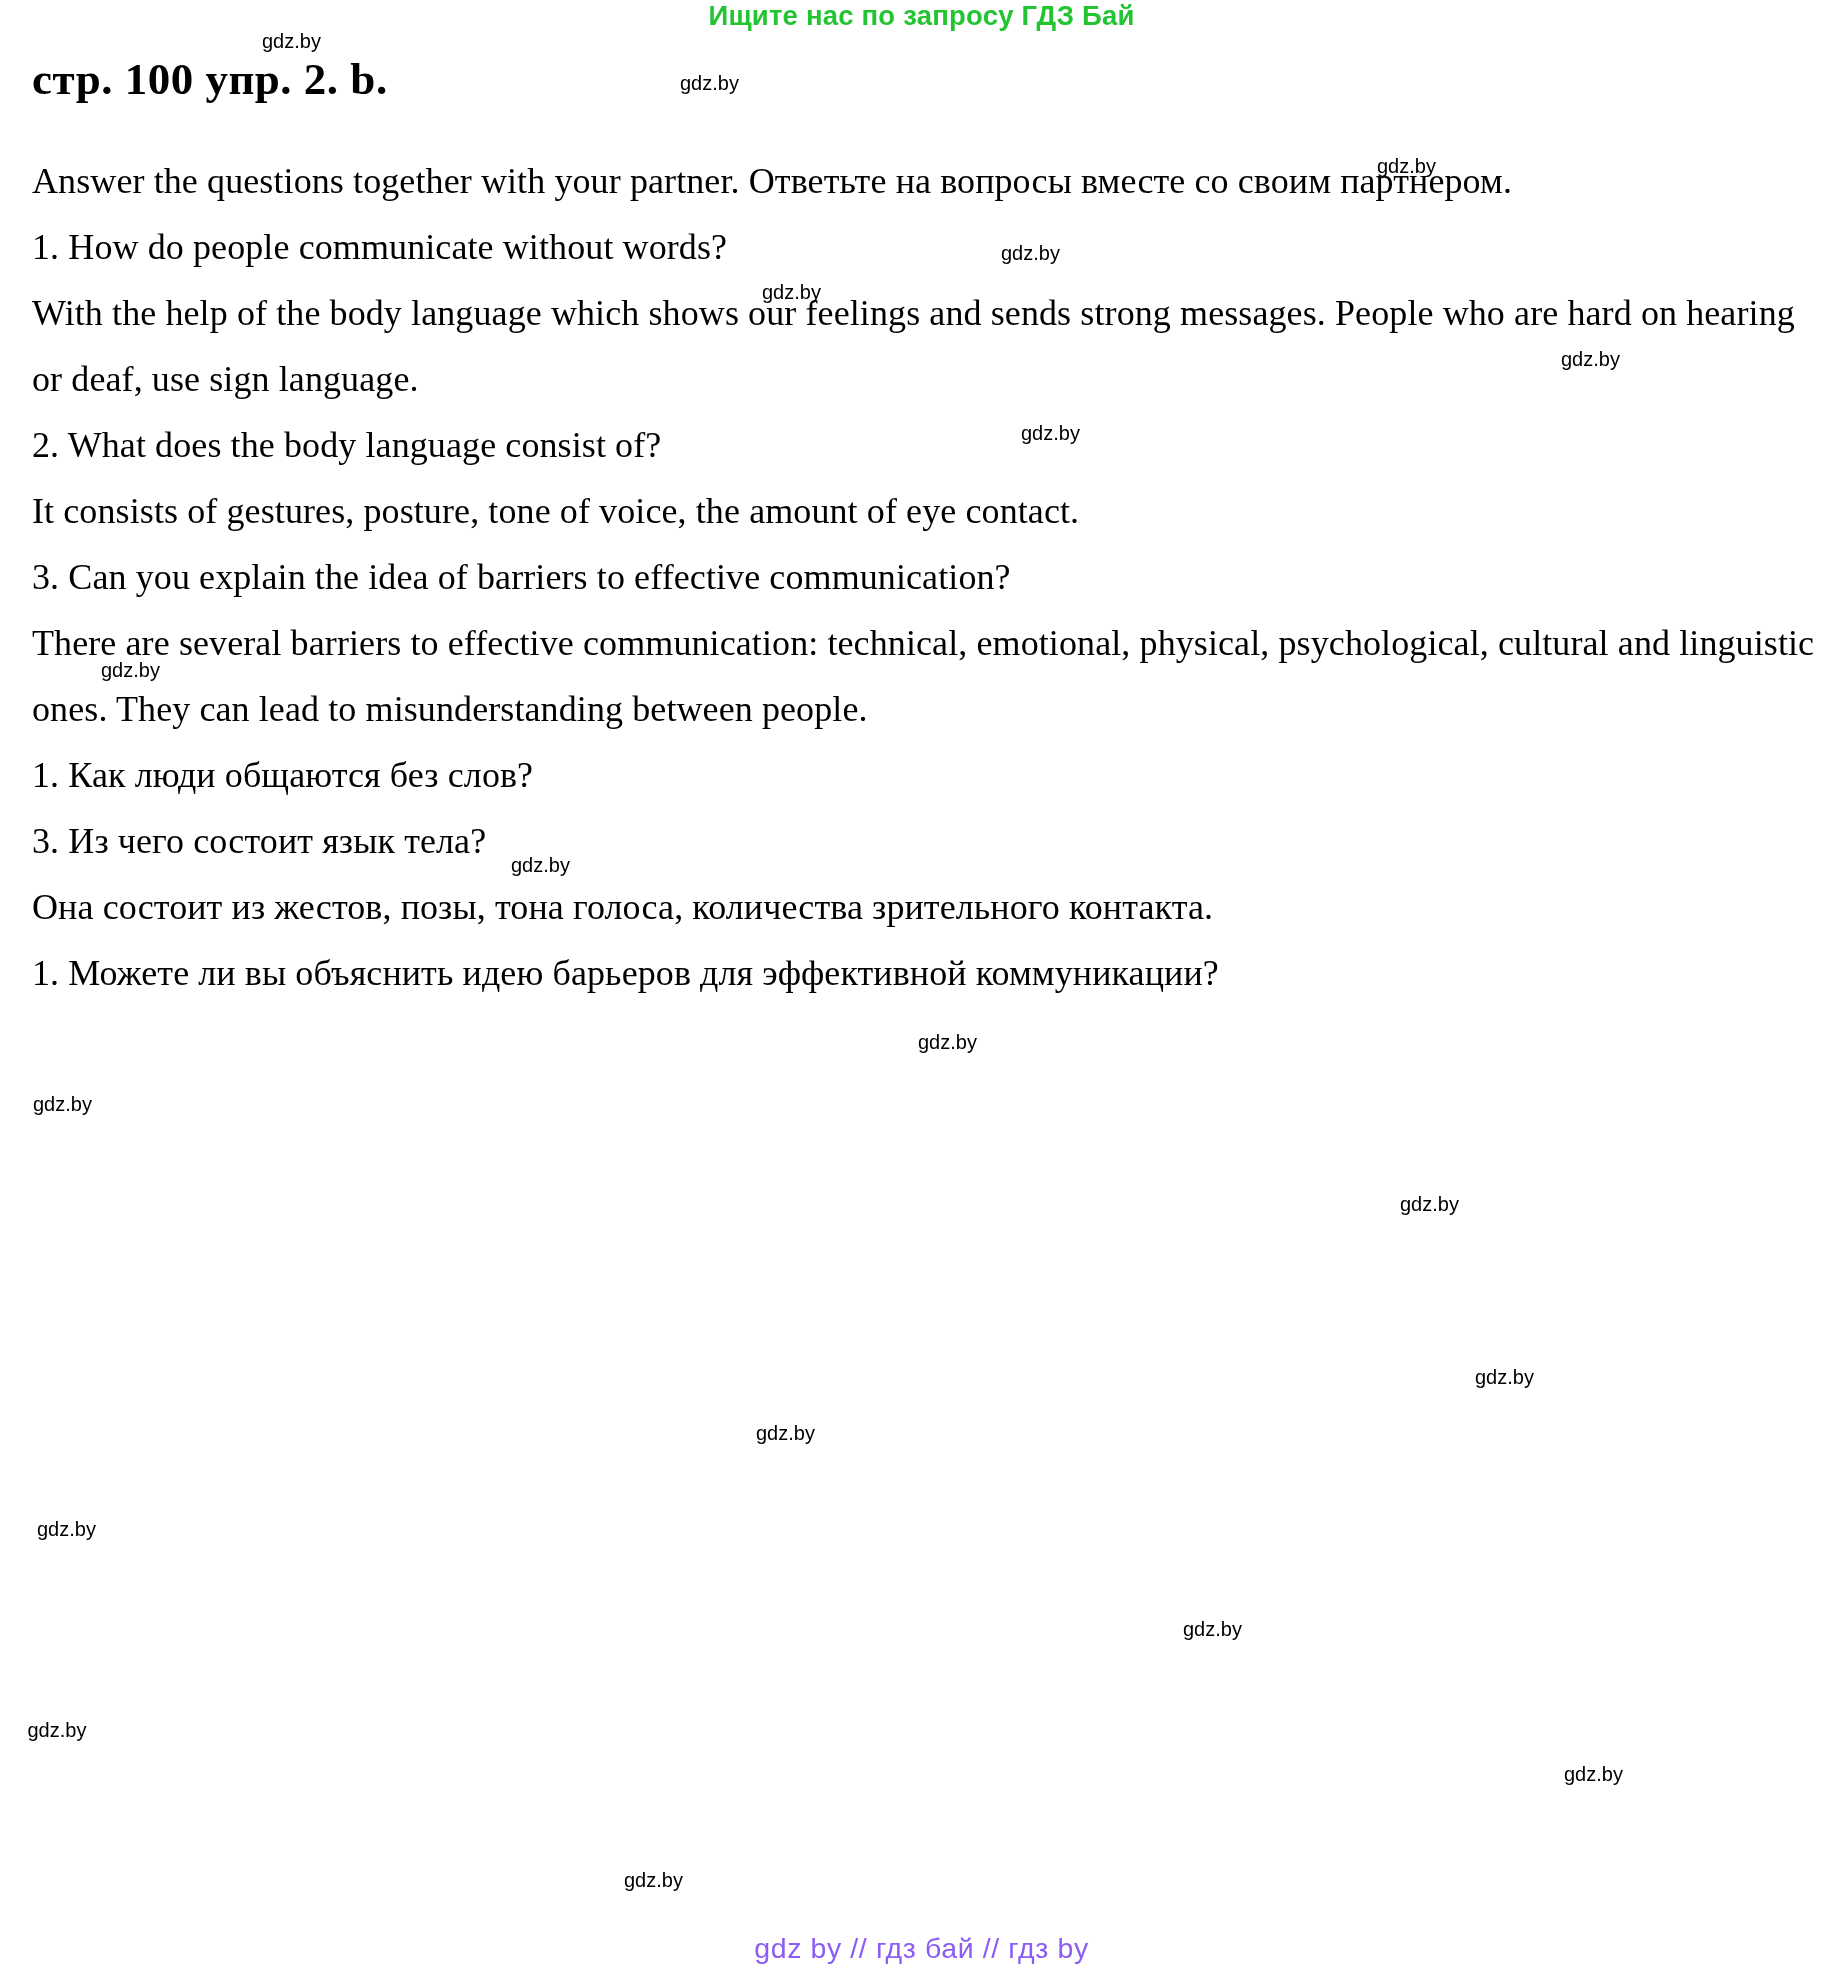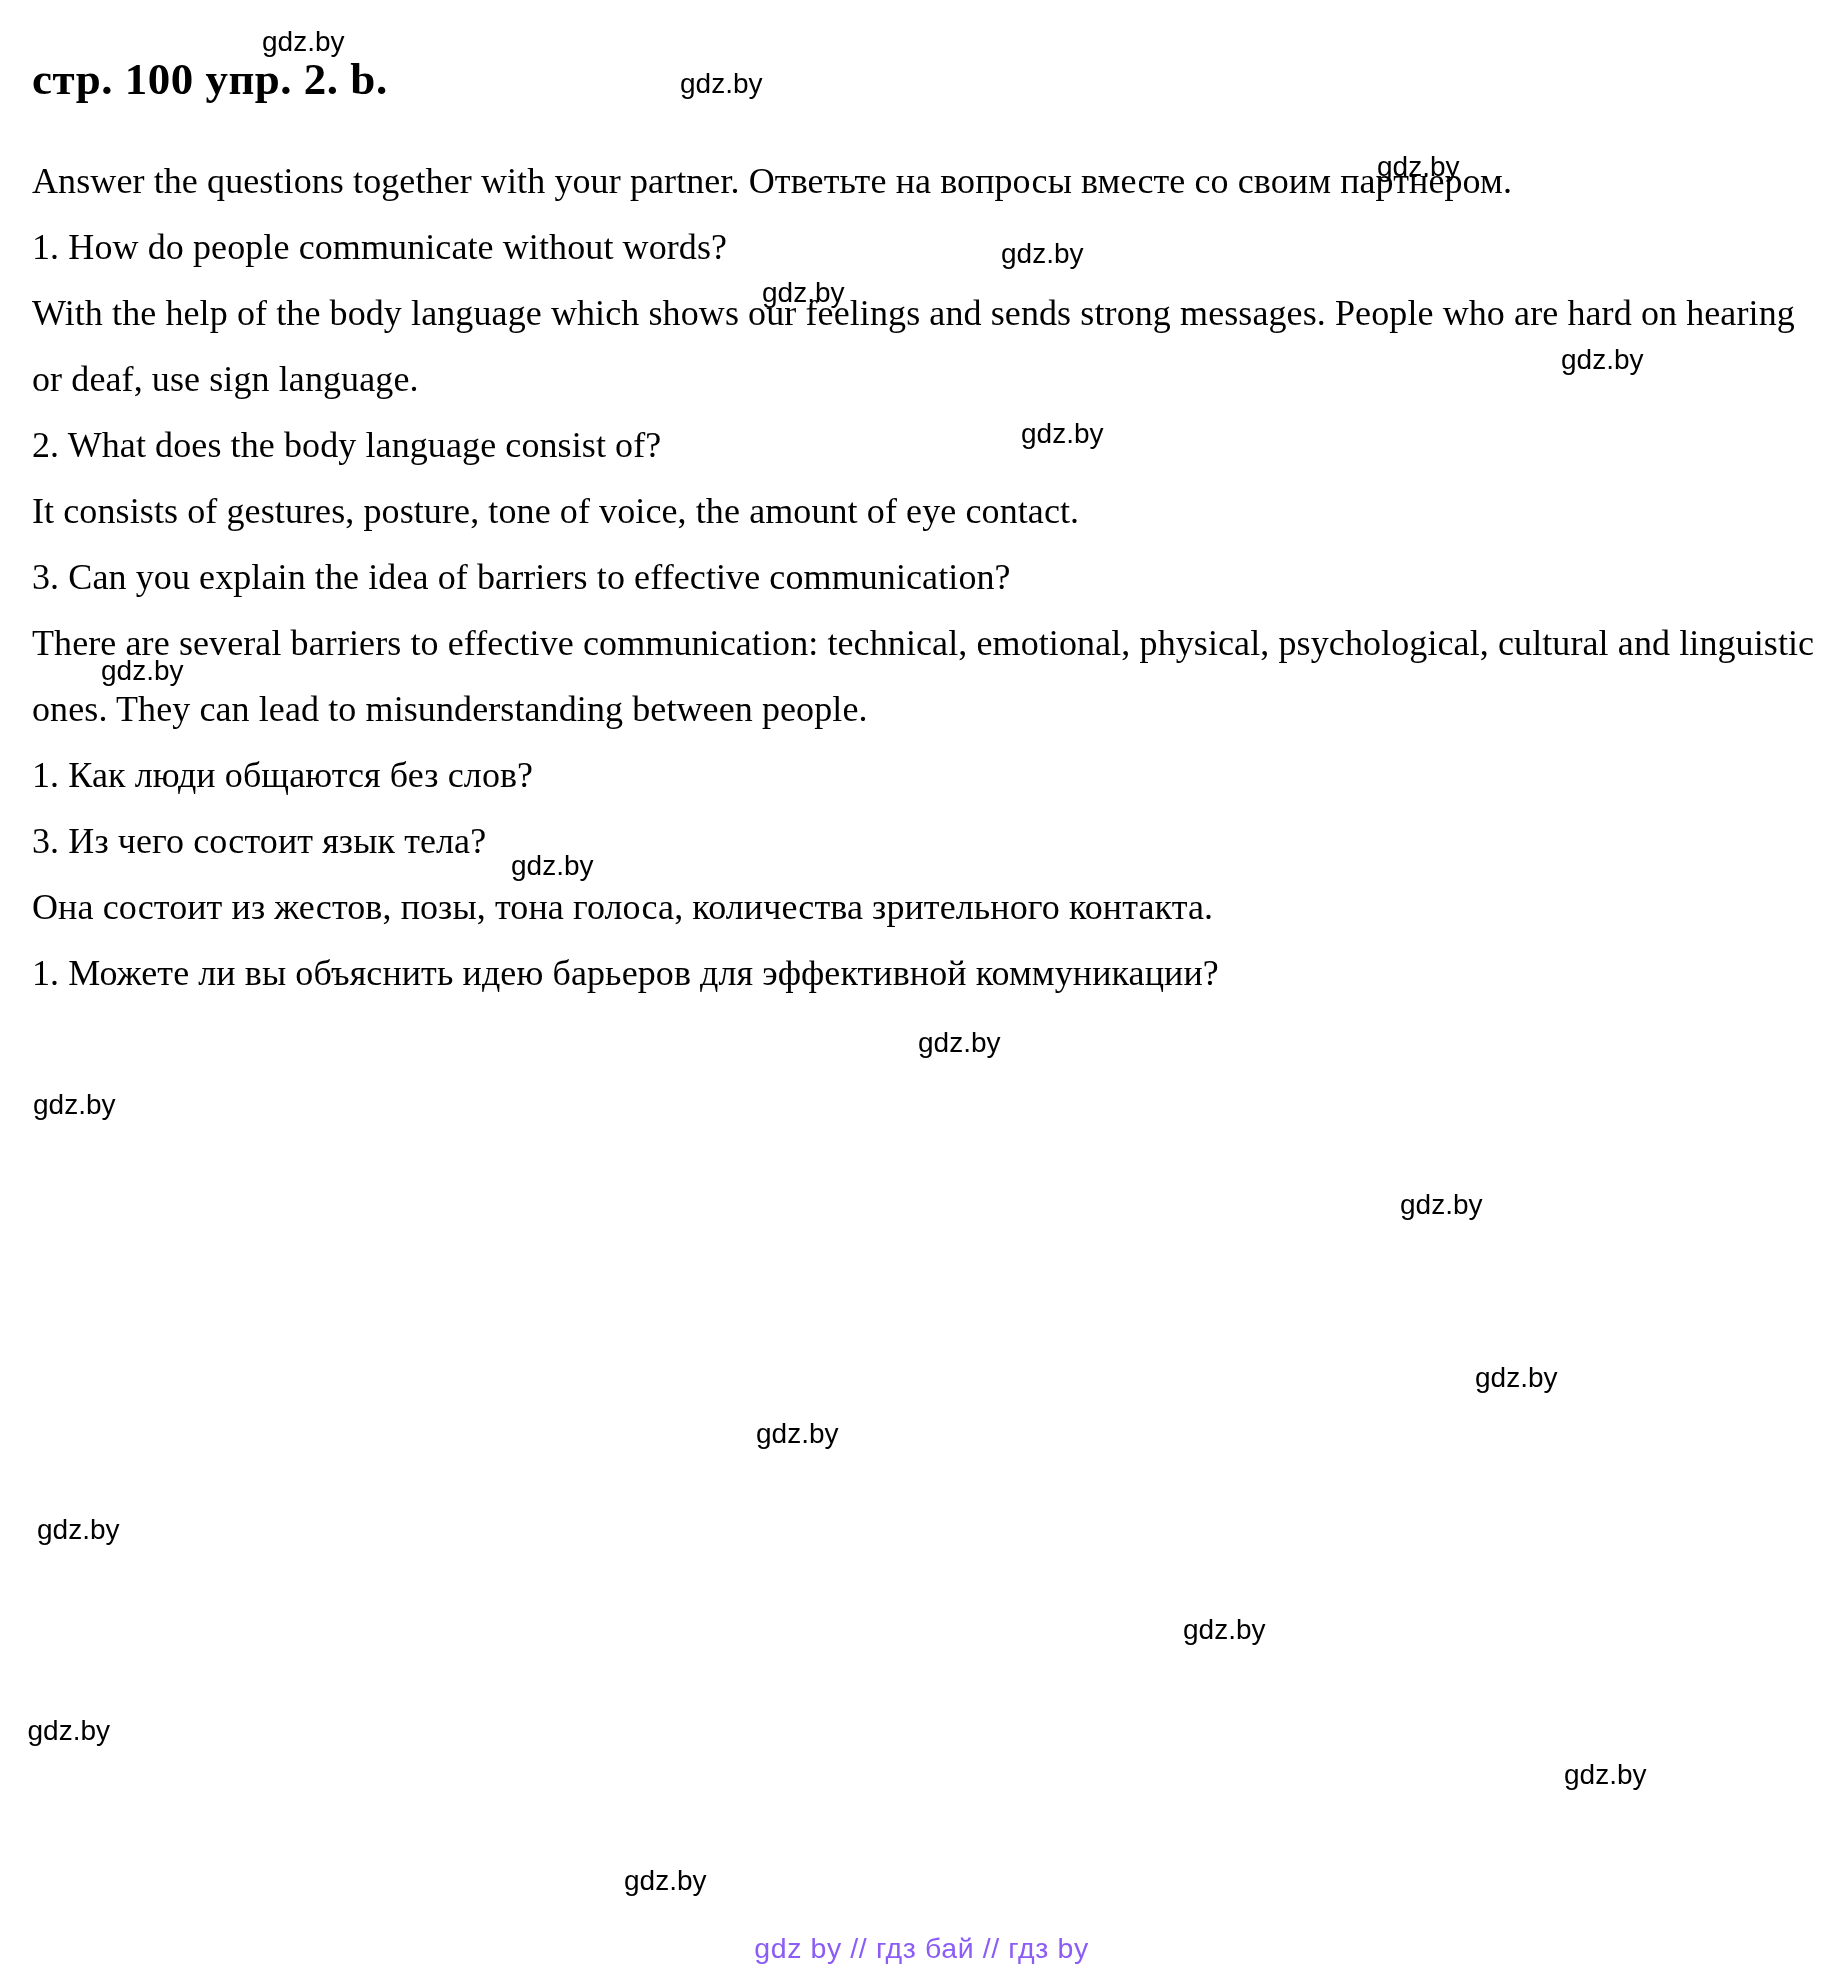--- a/index.html
+++ b/index.html
@@ -63,21 +63,21 @@
 
   
   .gap-q   { margin-top: 31px; }   
   .gap-a   { margin-top: 24px; }   
   .gap-ru  { margin-top: 27.5px; }
 
   
   .wm {
     position: absolute;
     font-family: "Liberation Sans", "DejaVu Sans", sans-serif;
-    font-size: 28px;
+    font-size: 20px;
     line-height: 23px;
     color: #000000;
     white-space: nowrap;
     font-weight: 400;
   }
 
   
   .footer {
     position: absolute;
     left: 0;
@@ -88,20 +88,21 @@
     font-size: 28.5px;
     line-height: 33px;
     letter-spacing: 0.6px;
   }
 </style>
 </head>
 <body>
 
 <div id="page">
 
+  <div class="promo" style="color: rgb(34, 197, 49);">Ищите нас по запросу ГДЗ Бай</div>
 
   <div class="content">
 
     <h1 class="title">стр. 100 упр. 2. b.</h1>
 
     <p class="para">Answer the questions together with your partner. Ответьте на вопросы вместе со своим партнером.</p>
 
     <p class="para gap-q">1. How do people communicate without words?</p>
 
     <p class="para gap-a">With the help of the body language which shows our feelings and sends strong messages. People who are hard on hearing or deaf, use sign language.</p>

